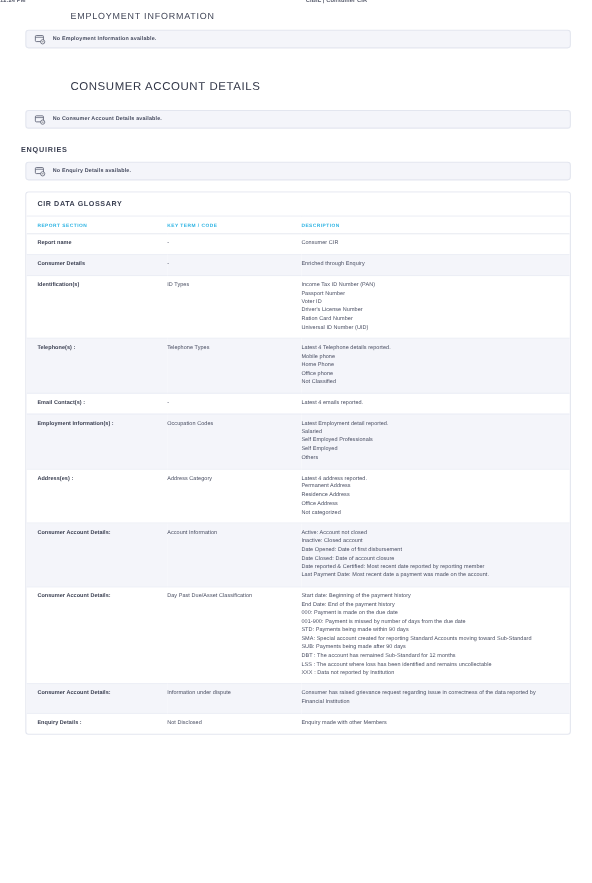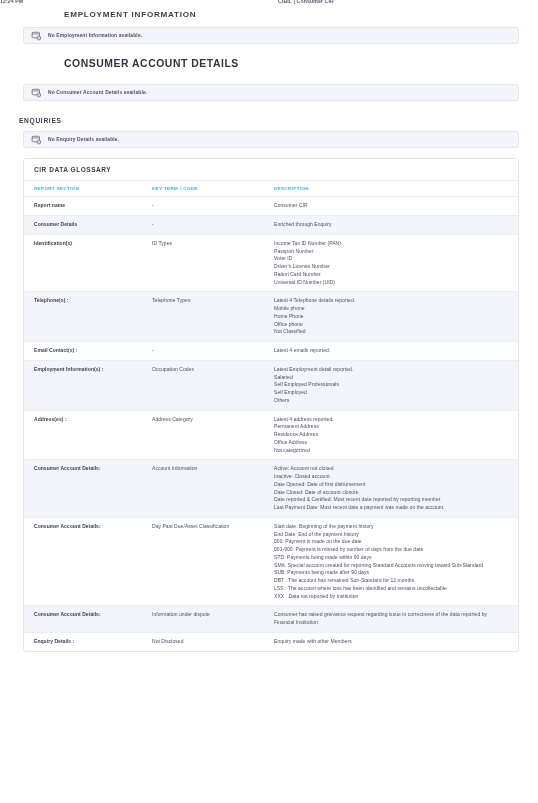--- a/index.html
+++ b/index.html
@@ -43,32 +43,32 @@
     white-space: nowrap;
   }
 
   .page-body {
     padding: 0 15px 0 19px;
   }
 
   
   .section-title {
     font-size: 8.1px;
-    font-weight: 700;
+    font-weight: 400;
     letter-spacing: .75px;
     color: #3a3f51;
     margin: 0 0 7px 0;
     line-height: 1.1;
     padding-left: 45px;
   }
   .section-title.big {
     font-size: 10.4px;
     letter-spacing: .55px;
     color: #2f3445;
-    margin: 0 0 9px 0;
+    margin: 16px 0 9px 0;
   }
   .sub-title {
     font-size: 6.6px;
     font-weight: 700;
     letter-spacing: .7px;
     color: #3a3f51;
     margin: 0 0 7px 0;
   }
   .gap-lg { height: 14px; }
   .gap-md { height: 10px; }

